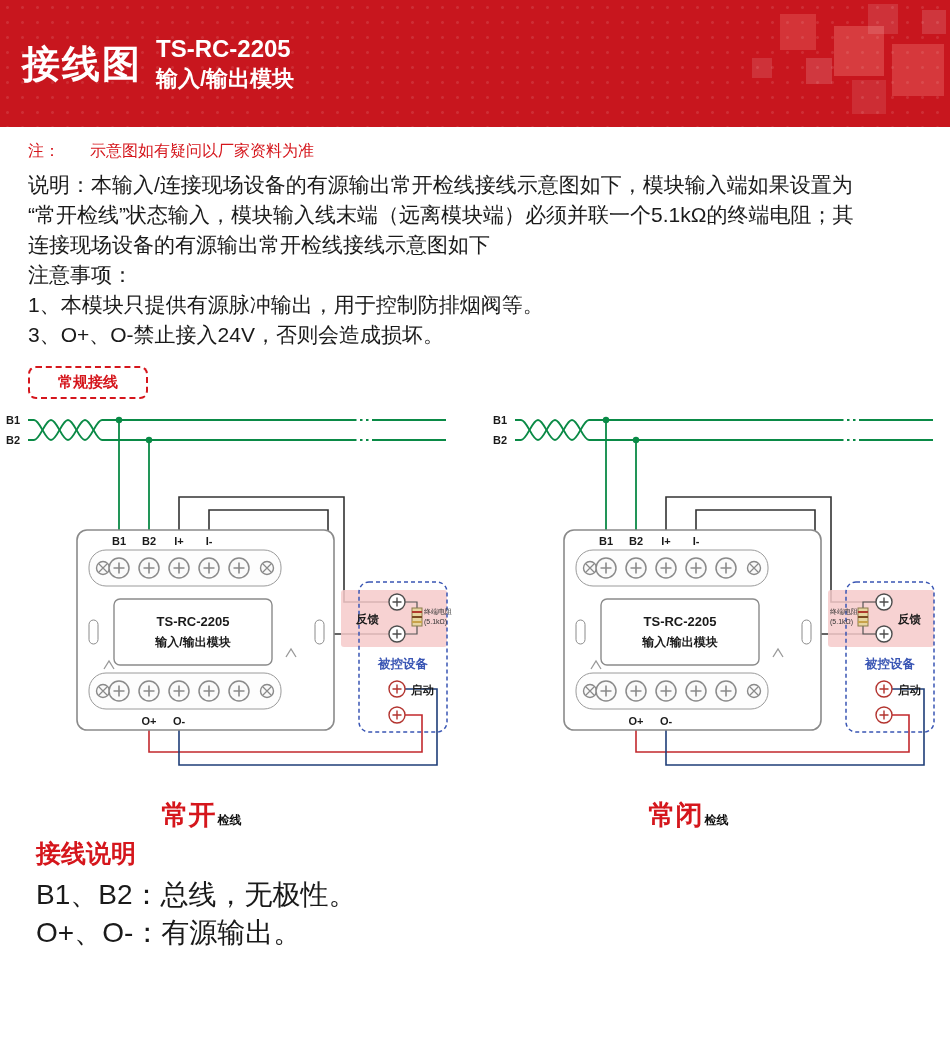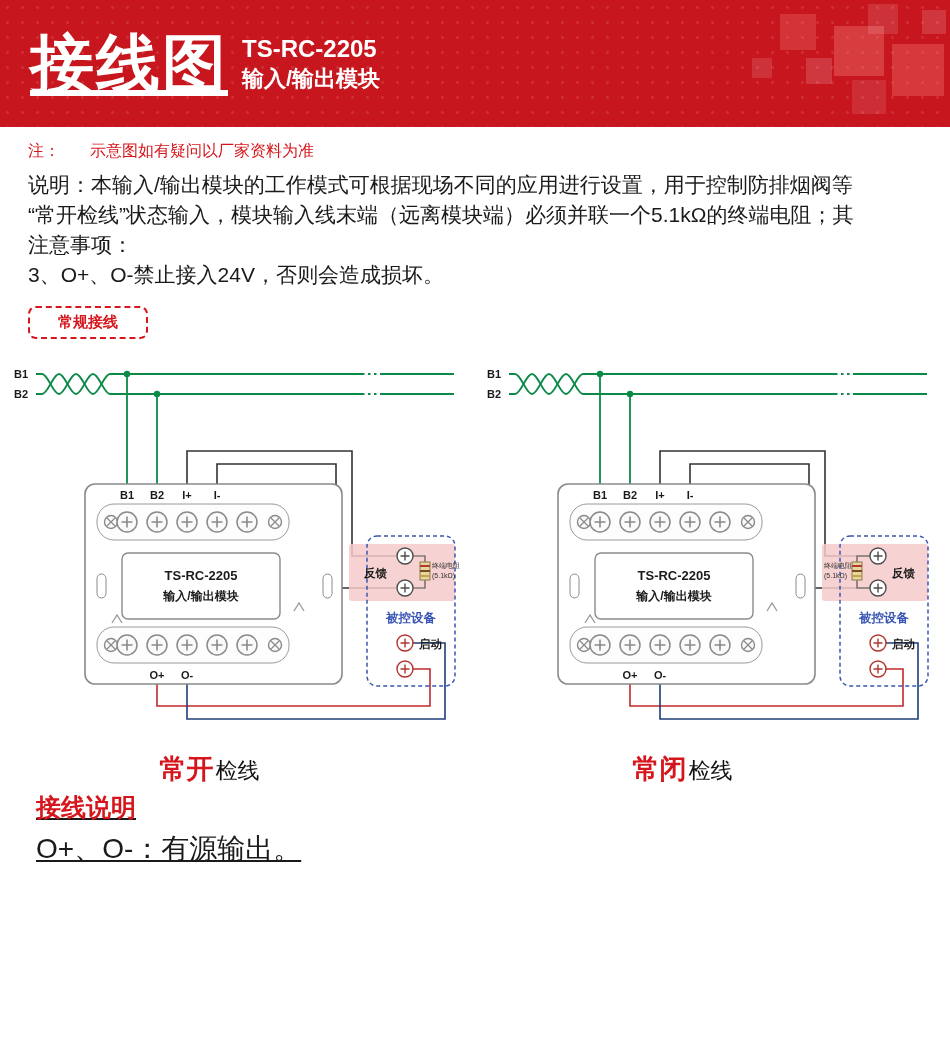--- a/index.html
+++ b/index.html
@@ -6,36 +6,36 @@
     --brand-red:#c8161e; --accent-red:#d5161c; --bus-green:#0a8a46;
     --wire-red:#c2282d; --wire-blue:#1f3e78; --wire-black:#333333;
     --device-blue:#3a56b4; --highlight-pink:#f6caca;
   }
   *{box-sizing:border-box;}
   body{margin:0;width:950px;height:1044px;background:#fff;overflow:hidden;
        font-family:"Liberation Sans","DejaVu Sans",sans-serif;color:#1a1a1a;}
   .banner{position:relative;height:127px;background:var(--brand-red);
           background-image:radial-gradient(rgba(255,255,255,.10) 1.2px,transparent 1.7px);
           background-size:15px 15px;display:flex;align-items:center;overflow:hidden;}
-  .banner-title{font-size:64px;font-weight:900;color:#fff;margin-left:30px;letter-spacing:2px;line-height:1;text-decoration:underline;}
+  .banner-title{font-size:38px;font-weight:900;color:#fff;margin-left:22px;letter-spacing:2px;line-height:1;}
   .banner-side{margin-left:14px;color:#fff;}
   .banner-model{font-size:24px;font-weight:600;line-height:1.1;}
   .banner-sub{font-size:22px;font-weight:800;margin-top:4px;line-height:1.1;}
   .decor div{position:absolute;}
   .note{margin:14px 0 0 28px;color:var(--accent-red);font-size:16px;font-weight:400;}
   .note-text{margin-left:30px;}
   .desc{margin:8px 28px 0 28px;font-size:21px;line-height:30px;font-weight:500;}
   .badge{display:inline-block;margin:16px 0 0 28px;padding:5px 28px;border:2px dashed var(--accent-red);
          border-radius:8px;color:var(--accent-red);font-size:15px;font-weight:800;}
-  .diagrams{display:flex;gap:8px;padding-left:12px;margin-top:22px;}
+  .diagrams{display:flex;gap:22px;padding-left:4px;margin-top:8px;}
   .diagram-wrap{width:465px;}
   .caption{text-align:center;margin-top:6px;margin-right:70px;}
   .cap-main{color:var(--accent-red);font-size:27px;font-weight:800;}
-  .cap-sub{color:#111;font-size:22px;font-weight:400;margin-left:2px;}
-  .legend{margin:4px 0 0 36px;text-decoration:underline;}
+  .cap-sub{color:#111;font-size:12px;font-weight:700;margin-left:2px;}
+  .legend{margin:4px 0 0 36px;}
   .legend-title{color:var(--accent-red);font-size:25px;font-weight:800;margin-bottom:6px;}
   .legend-item{font-size:28px;font-weight:500;line-height:38px;}
   
   svg text{font-family:"Liberation Sans","DejaVu Sans",sans-serif;}
   .busline{stroke:var(--bus-green);stroke-width:1.8;fill:none;}
   .busdot{fill:var(--bus-green);}
   .wireK{stroke:var(--wire-black);stroke-width:1.6;fill:none;}
   .wireR{stroke:var(--wire-red);stroke-width:1.6;fill:none;}
   .wireB{stroke:var(--wire-blue);stroke-width:1.6;fill:none;}
   .outline{stroke:#8a8a8a;fill:#fff;}
@@ -71,23 +71,25 @@
     <div style="left:892px;top:44px;width:52px;height:52px;background:rgba(255,160,150,.25);"></div>
     <div style="left:922px;top:10px;width:24px;height:24px;background:rgba(255,255,255,.14);"></div>
   </div>
 </header>
 
 <div class="note">
   <span>注：</span><span class="note-text">示意图如有疑问以厂家资料为准</span>
 </div>
 
 <div class="desc">
-  <div>说明：本输入/输出模块的工作模式可根据现场不同的应用进行设置，用于控制防排烟阀等</div>
+  <div>说明：本输入/连接现场设备的有源输出常开检线接线示意图如下，模块输入端如果设置为</div>
   <div>“常开检线”状态输入，模块输入线末端（远离模块端）必须并联一个5.1kΩ的终端电阻；其</div>
+  <div>连接现场设备的有源输出常开检线接线示意图如下</div>
   <div>注意事项：</div>
+  <div>1、本模块只提供有源脉冲输出，用于控制防排烟阀等。</div>
   <div>3、O+、O-禁止接入24V，否则会造成损坏。</div>
 </div>
 
 <div class="badge">常规接线</div>
 
 <div class="diagrams">
 
   <div class="diagram-wrap">
     <svg width="465" height="380" viewBox="0 0 465 380">
       <defs>
@@ -290,17 +292,18 @@
       </g>
     </svg>
     <div class="caption">
       <span class="cap-main">常闭</span><span class="cap-sub">检线</span>
     </div>
   </div>
 </div>
 
 <div class="legend">
   <div class="legend-title">接线说明</div>
+  <div class="legend-item">B1、B2：总线，无极性。</div>
   <div class="legend-item">O+、O-：有源输出。</div>
 </div>
 
 
 
 
 </body></html>

